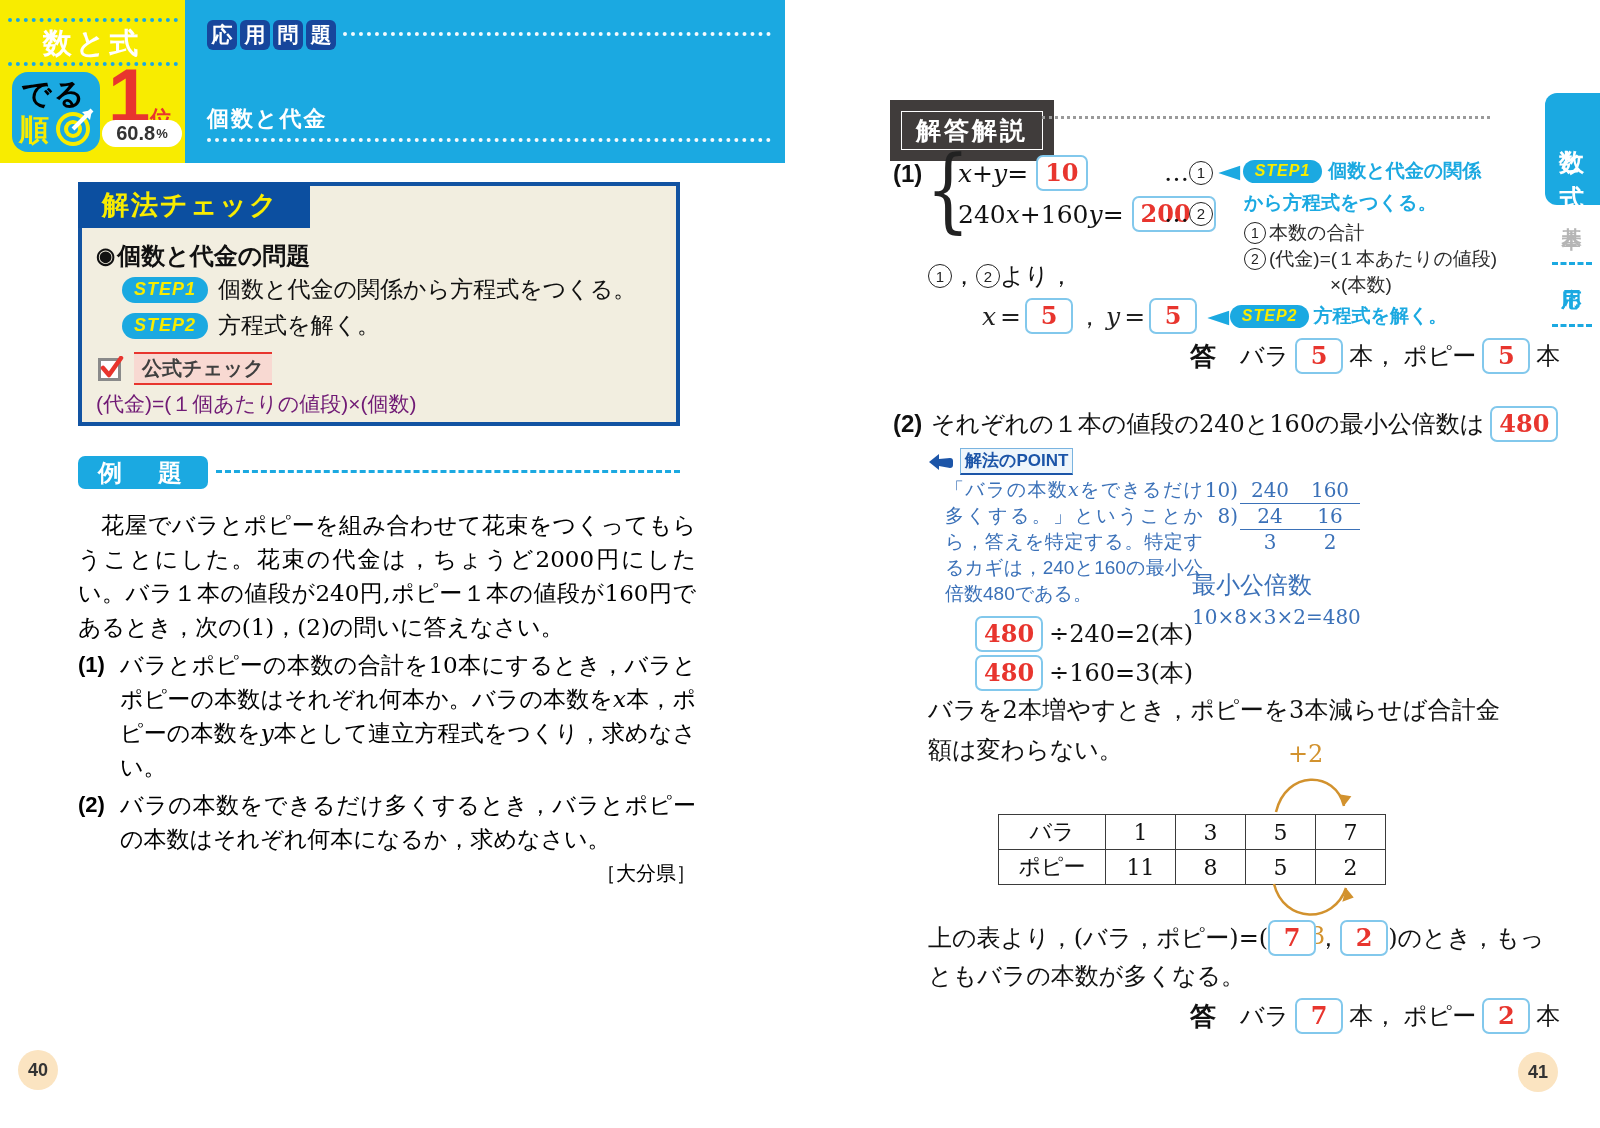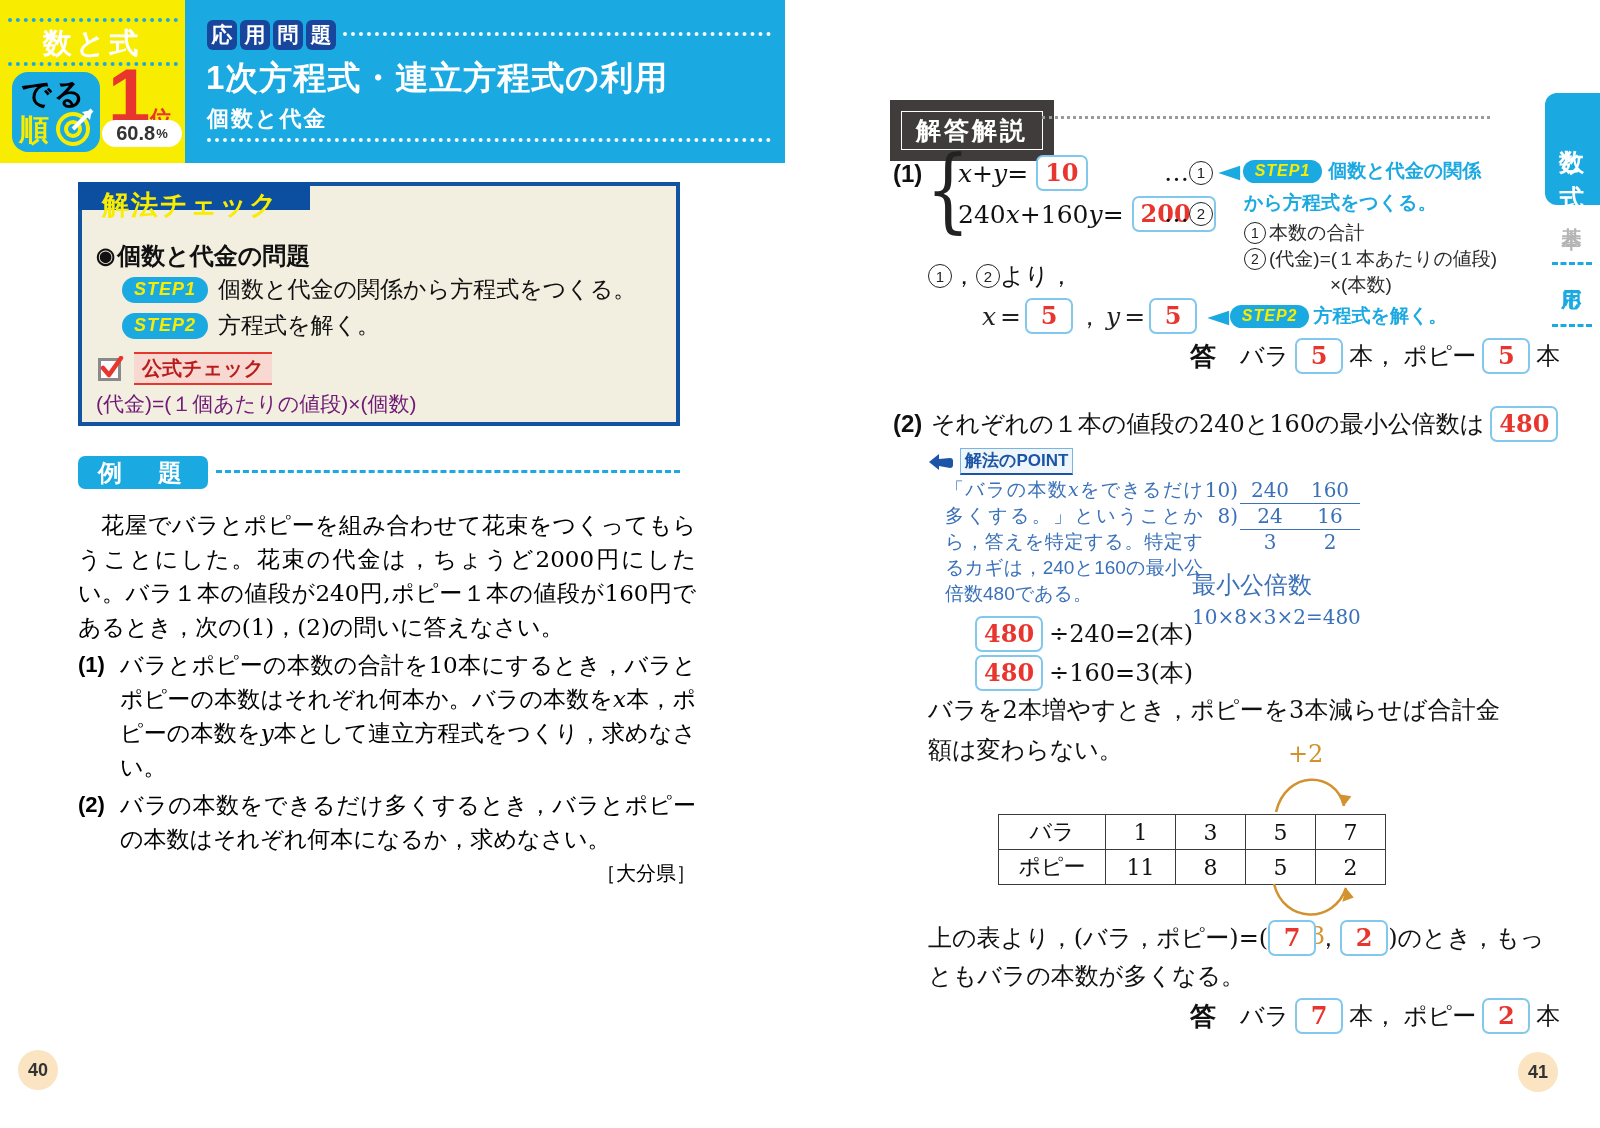--- a/index.html
+++ b/index.html
@@ -29,29 +29,29 @@
   .cat-row{left:207px;top:20px;display:flex;gap:3px;}
   .cat-chip{width:30px;height:30px;background:#17469c;border-radius:6px;color:#fff;font-weight:bold;
             font-size:21px;display:flex;align-items:center;justify-content:center;}
   .dot-white{border-top:4px dotted rgba(255,255,255,.95);}
   .main-title{left:206px;top:56px;color:#fff;font-weight:bold;font-size:33px;letter-spacing:1px;}
   .sub-title{left:207px;top:104px;color:#fff;font-weight:bold;font-size:22px;letter-spacing:2px;}
 
   
   .check-box{left:78px;top:182px;width:602px;height:244px;background:#f2eee0;
              border:4px solid #1253a2;box-sizing:border-box;}
-  .check-head{left:78px;top:182px;width:232px;height:28px;background:#0c4fa0;color:#f8ec00;
+  .check-head{left:78px;top:182px;width:232px;height:46px;background:#0c4fa0;color:#f8ec00;
               font-weight:bold;font-size:27px;line-height:46px;padding-left:24px;box-sizing:border-box;letter-spacing:2px;}
   .topic-row{left:96px;top:240px;display:flex;align-items:center;font-weight:bold;font-size:24px;color:#111;}
   .topic-row .bullet{font-size:22px;margin-right:2px;}
   .step-row{display:flex;align-items:center;gap:10px;font-size:23px;color:#111;}
   .step-pill{background:#1ba9e1;color:#f8ec00;font-weight:bold;font-style:italic;font-size:18px;
              border-radius:14px;padding:2px 12px 3px;letter-spacing:1px;white-space:nowrap;}
   .fcheck-row{left:98px;top:352px;display:flex;align-items:center;gap:10px;}
-  .fcheck-label{color:#b91c1c;font-weight:bold;font-size:20px;background:#f8d9d2;
+  .fcheck-label{color:#404040;font-weight:bold;font-size:20px;background:#f8d9d2;
                 border-top:2px solid #e8352e;border-bottom:2px solid #e8352e;padding:1px 8px;}
   .formula-line{left:96px;top:390px;font-size:21px;color:#701a75;}
 
   
   .ex-badge{left:78px;top:456px;width:130px;height:33px;background:#1ba9e1;border-radius:7px;color:#fff;
             font-weight:bold;font-size:24px;display:flex;align-items:center;justify-content:center;letter-spacing:6px;}
   .dash-blue{border-top:3px dashed #1ba9e1;}
   .prob{font-family:"DejaVu Serif","Liberation Serif",serif;font-size:23px;line-height:34px;color:#000000;}
   .prob-intro{left:78px;top:508px;width:618px;text-align:justify;text-indent:1em;}
   .q-item{left:78px;width:618px;padding-left:42px;box-sizing:border-box;text-align:justify;}
@@ -144,21 +144,20 @@
   <div class="abs yellow-arrow"></div>
 
   <div class="abs blue-header">
     <div class="abs cat-row" style="left:22px;top:20px;">
       <span class="cat-chip">応</span>
       <span class="cat-chip">用</span>
       <span class="cat-chip">問</span>
       <span class="cat-chip">題</span>
     </div>
     <div class="abs dot-white" style="left:158px;top:32px;width:428px;"></div>
-    <div class="abs main-title" style="left:21px;top:56px;">1次方程式・連立方程式の利用</div>
     <div class="abs sub-title" style="left:22px;top:104px;">個数と代金</div>
     <div class="abs dot-white" style="left:22px;top:138px;width:564px;"></div>
   </div>
 
   <div class="abs check-box"></div>
   <div class="abs check-head">解法チェック</div>
   <div class="abs topic-row">
     <span class="bullet">◉</span>
     <span>個数と代金の問題</span>
   </div>

